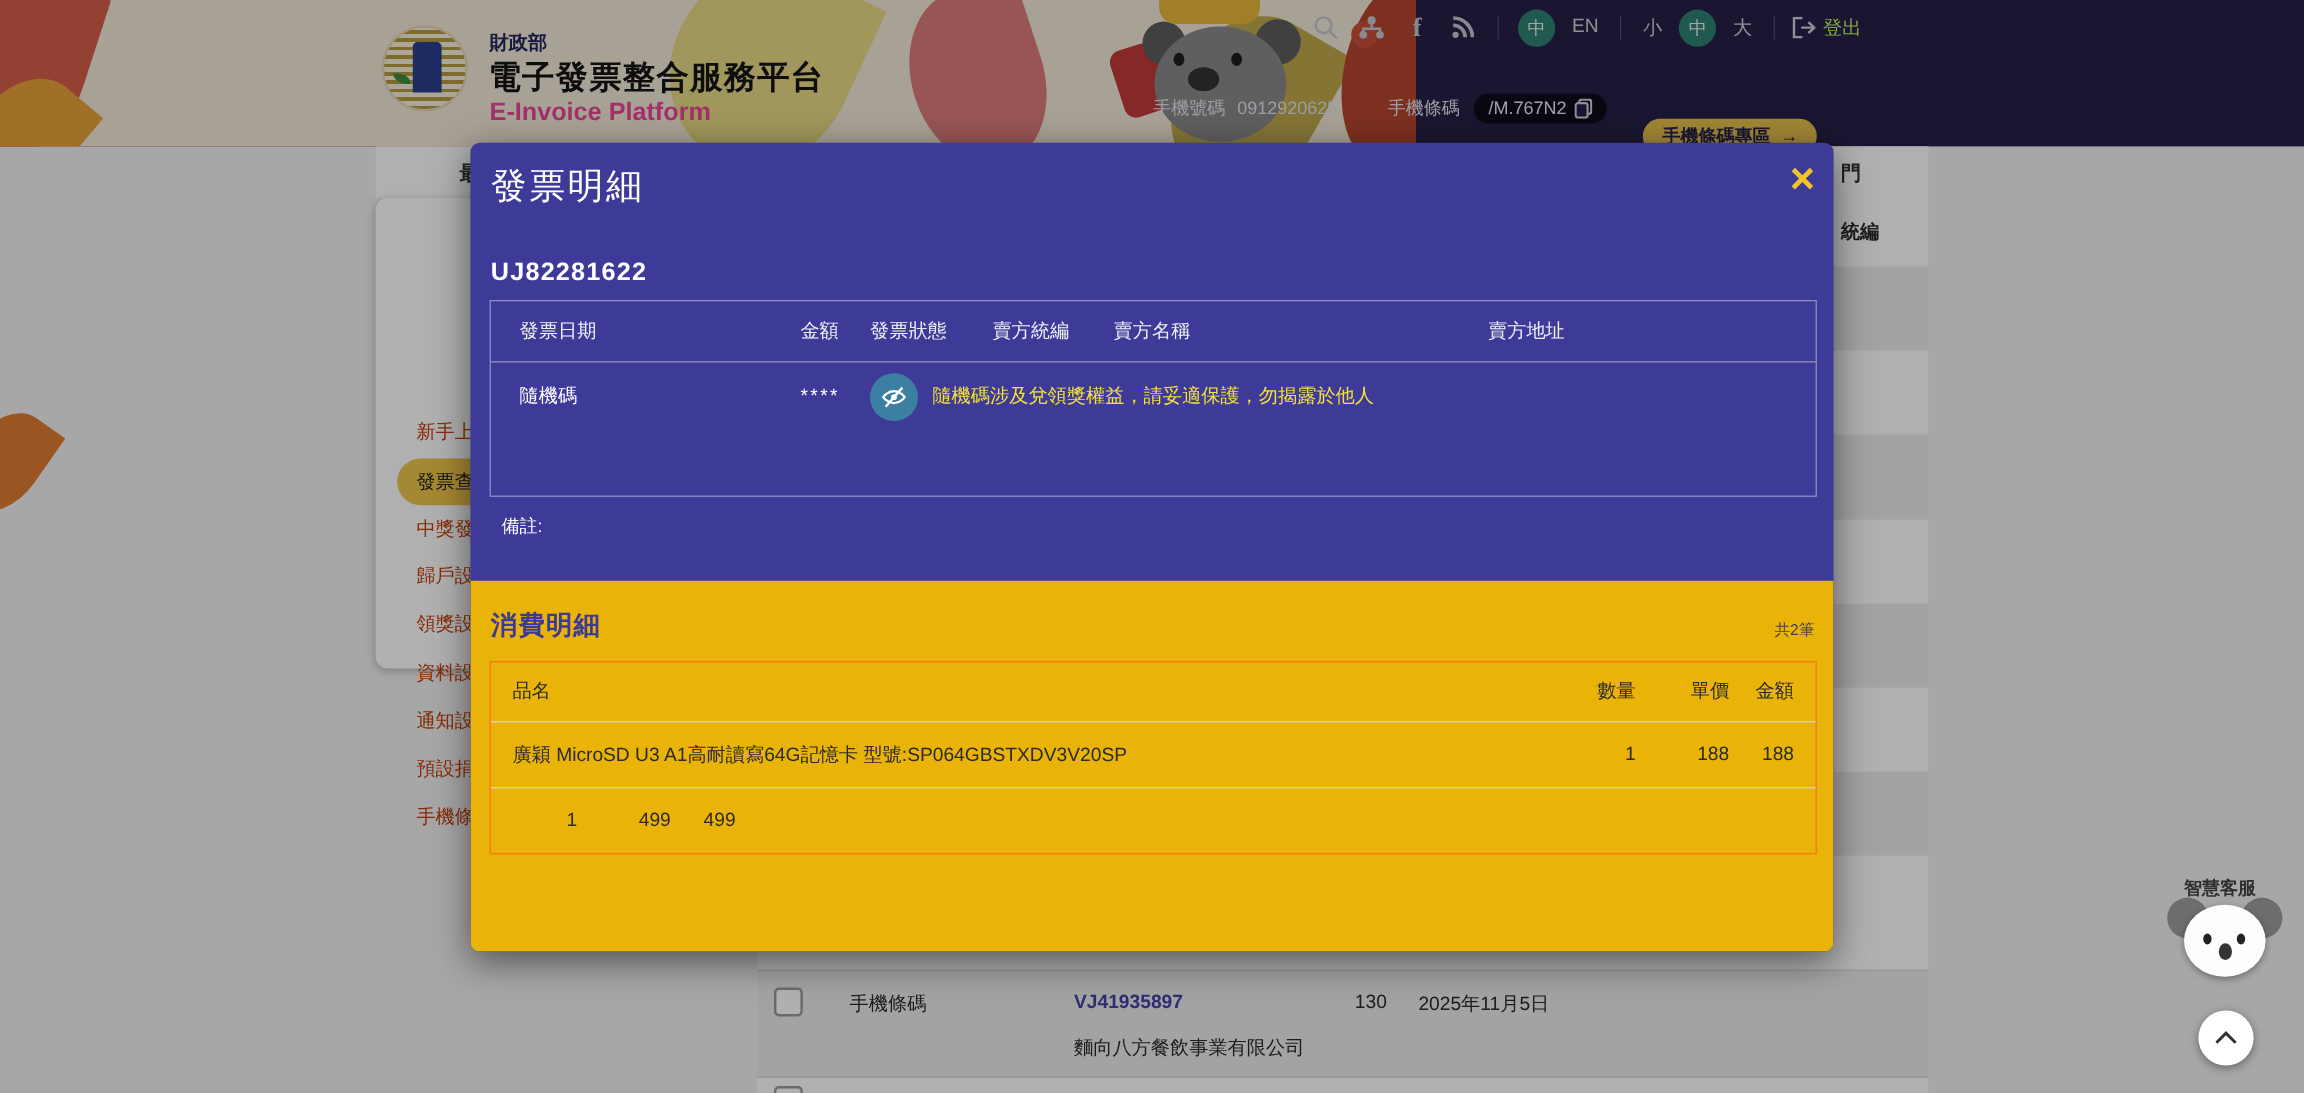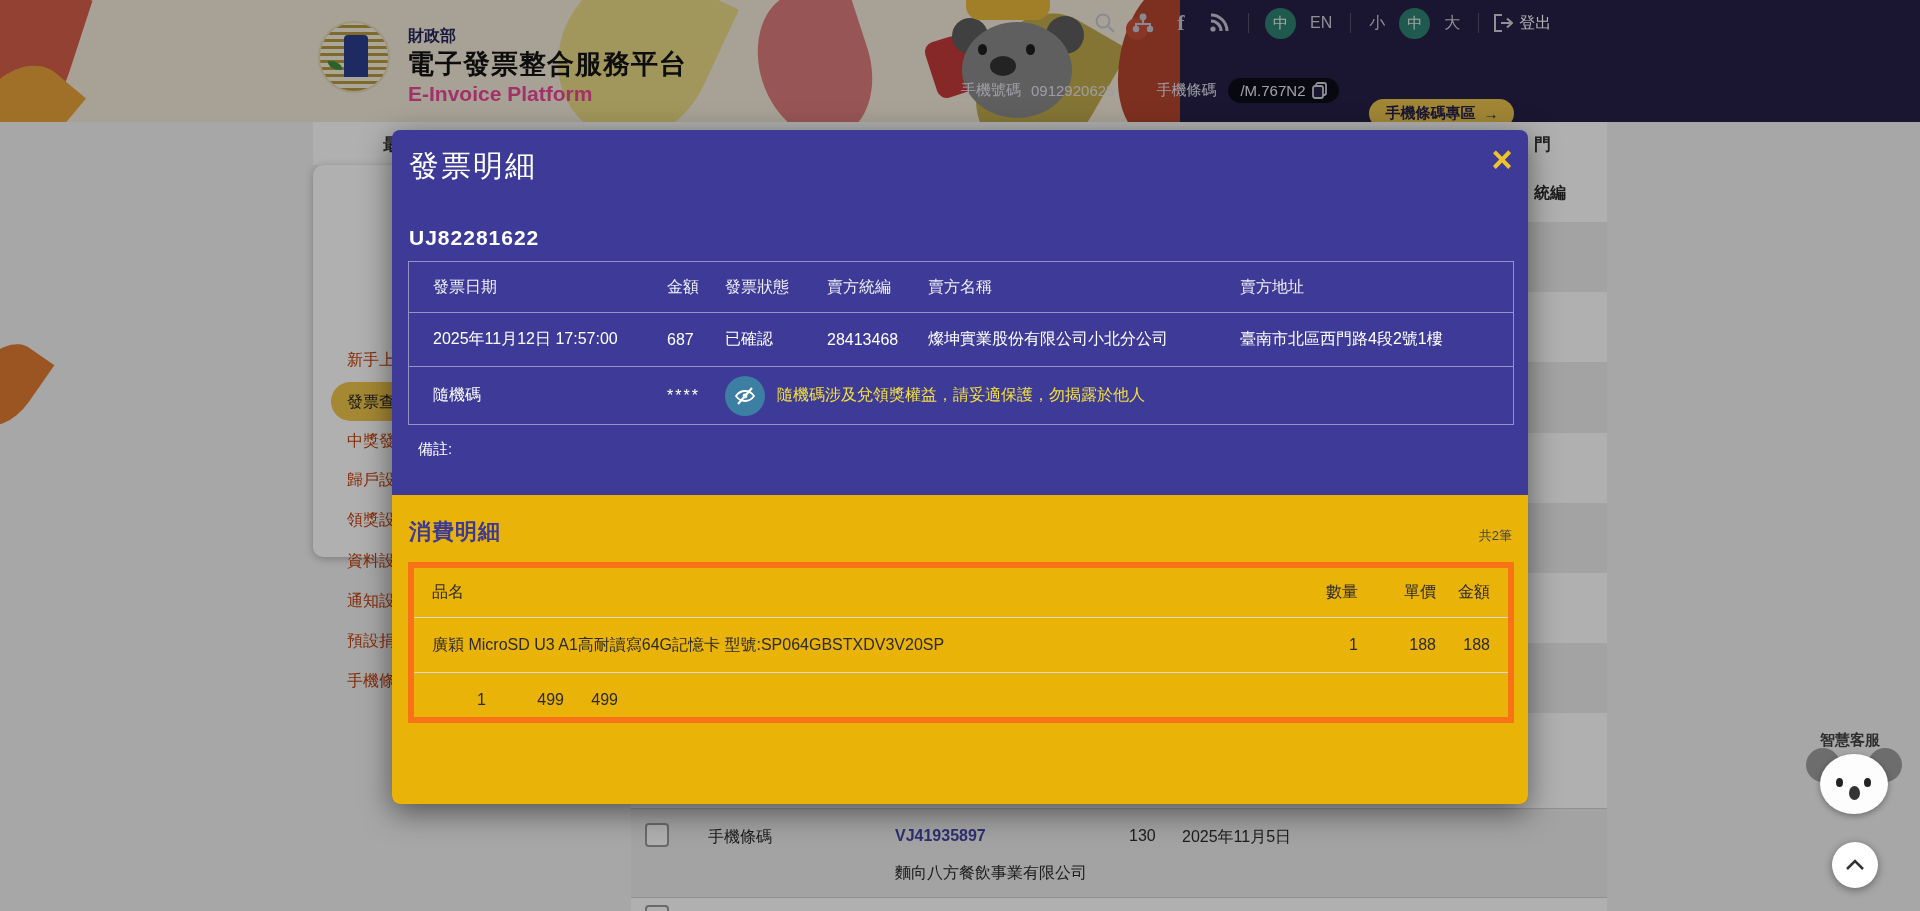--- a/index.html
+++ b/index.html
@@ -15,59 +15,59 @@
   .logo-tower{position:absolute;left:24px;top:12px;width:24px;height:42px;background:#2c3f8f;border-radius:4px 4px 0 0;}
   .logo-leaf{position:absolute;left:8px;top:38px;width:14px;height:9px;background:#3f8f3f;border-radius:0 90% 0 90%;}
   .brand-ministry{position:absolute;left:408px;top:26px;font-size:16px;font-weight:bold;color:#24255c;}
   .brand-title{position:absolute;left:407px;top:46px;font-size:27px;font-weight:bold;color:#141414;letter-spacing:1px;}
   .brand-sub{position:absolute;left:408px;top:82px;font-size:21px;font-weight:bold;color:#ec4899;}
   .topicons{position:absolute;left:1086px;top:6px;height:34px;display:flex;align-items:center;color:#c7c7d2;}
   .ticon{width:38px;display:flex;justify-content:center;align-items:center;}
   .tsep{width:1px;height:20px;background:#55516e;margin:0 10px;}
   .lang-circle{width:31px;height:31px;border-radius:50%;background:#2f8271;color:#e9f2ee;display:flex;align-items:center;justify-content:center;font-size:15px;margin:0 6px;}
   .tlabel{font-size:16px;margin:0 8px;color:#cfcfda;}
-  .logout{display:flex;align-items:center;gap:6px;font-size:16px;color:#ffffff;margin-left:4px;}
+  .logout{display:flex;align-items:center;gap:6px;font-size:16px;color:#bef264;margin-left:4px;}
   .userrow{position:absolute;left:961px;color:#e3e3ee;font-size:15px;display:flex;align-items:center;white-space:nowrap;}
   .pill-dark{background:#0d0d1a;border-radius:15px;padding:4px 12px;display:flex;align-items:center;gap:7px;color:#e8e8f2;}
   .btn-gold{background:#e8c24d;border-radius:16px;padding:5px 16px;display:flex;align-items:center;gap:8px;color:#262148;font-weight:bold;font-size:15px;margin-top:47px;}
   .navstrip{position:absolute;left:313px;top:122px;width:1294px;height:43px;background:#ffffff;}
   .navitem{position:absolute;top:11px;font-size:17px;font-weight:bold;color:#333;}
   .sidebar-card{position:absolute;left:313px;top:165px;width:285px;height:392px;background:#fff;border-radius:10px;box-shadow:0 2px 8px rgba(0,0,0,.25);}
   .sideitem{position:absolute;left:34px;font-size:16px;color:#c2410c;white-space:nowrap;}
   .side-active{position:absolute;left:18px;top:217px;width:160px;height:39px;border-radius:20px;background:#f0c64a;}
   .mainpanel{position:absolute;left:631px;top:165px;width:976px;height:746px;background:#fff;}
   .stripe{position:absolute;left:0;width:976px;background:#ececec;}
   .bt-row-line{position:absolute;left:0;width:976px;height:1px;background:#d2d2d2;}
   .checkbox{position:absolute;width:24px;height:24px;background:#fff;border:2px solid #9a9a9a;border-radius:4px;}
   .btxt{position:absolute;font-size:16px;color:#2b2b2b;white-space:nowrap;}
   .blink{position:absolute;font-size:16px;font-weight:bold;color:#4343a5;white-space:nowrap;}
 
   
   .overlay{position:absolute;left:0;top:0;width:1920px;height:911px;background:rgba(0,0,0,0.31);}
 
   
   .modal{position:absolute;left:392px;top:119px;width:1136px;height:674px;border-radius:8px;overflow:hidden;
-    background:#3e3b98;box-shadow:0 8px 30px rgba(0,0,0,.5);margin-top:11px;}
+    background:#3e3b98;box-shadow:0 8px 30px rgba(0,0,0,.5);}
   .m-title{position:absolute;left:17px;top:16px;font-size:30px;color:#fff;letter-spacing:2px;}
   .m-close{position:absolute;left:1090px;top:10px;width:40px;height:40px;display:flex;align-items:center;justify-content:center;
     color:#eec42a;font-size:36px;font-weight:bold;line-height:1;cursor:pointer;}
   .m-invno{position:absolute;left:17px;top:96px;font-size:21px;font-weight:bold;color:#fff;letter-spacing:1px;}
   .infobox{position:absolute;left:16px;top:131px;width:1106px;height:164px;border:1px solid rgba(255,255,255,.45);}
   .irow{display:flex;align-items:center;padding:0 24px;color:#fff;font-size:16px;}
   .irow.hd{height:50px;color:rgba(255,255,255,.92);}
   .irow.dt{height:54px;border-top:1px solid rgba(255,255,255,.45);}
   .irow.rnd{height:58px;border-top:1px solid rgba(255,255,255,.45);}
   .c1{width:234px;}.c2{width:58px;}.c3{width:102px;}.c4{width:101px;}.c5{width:312px;}.c6{flex:1;}
   .eye-circ{width:40px;height:40px;border-radius:50%;background:#3d7fa3;display:flex;align-items:center;justify-content:center;margin:0 12px 0 14px;}
   .warn{color:#f3e03c;font-size:16px;}
   .m-note{position:absolute;left:26px;top:310px;font-size:15px;color:#fff;}
   .whitesec{position:absolute;left:0;top:365px;width:1136px;height:309px;background:#eab308;}
   .d-title{position:absolute;left:17px;top:22px;font-size:22px;font-weight:bold;color:#3d3a96;letter-spacing:1px;}
   .d-count{position:absolute;right:16px;top:32px;font-size:13px;color:#444;}
-  .itemsbox{position:absolute;left:16px;top:67px;width:1106px;height:161px;border:6px solid #f97316;}
+  .itemsbox{position:absolute;left:16px;top:67px;width:1106px;height:161px;border:1px solid #f97316;}
   .drow{display:flex;align-items:center;font-size:16px;color:#2b2b2b;}
   .drow.hd{height:49px;}
   .drow.r{border-top:1px solid #d8d8d8;height:55px;}
   .dc-name{flex:1;padding-left:18px;}
   .dc-qty{width:72px;text-align:right;}
   .dc-price{width:78px;text-align:right;}
   .dc-amt{width:72px;text-align:right;padding-right:18px;}
 
   
   .chatlbl{position:absolute;left:1820px;top:731px;font-size:15px;font-weight:bold;color:#2e2e2e;}
@@ -219,28 +219,20 @@
 
     <div class="infobox">
       <div class="irow hd">
         <div class="c1">發票日期</div>
         <div class="c2">金額</div>
         <div class="c3">發票狀態</div>
         <div class="c4">賣方統編</div>
         <div class="c5">賣方名稱</div>
         <div class="c6">賣方地址</div>
       </div>
-      <div class="irow dt">
-        <div class="c1">2025年11月12日 17:57:00</div>
-        <div class="c2">687</div>
-        <div class="c3">已確認</div>
-        <div class="c4">28413468</div>
-        <div class="c5">燦坤實業股份有限公司小北分公司</div>
-        <div class="c6">臺南市北區西門路4段2號1樓</div>
-      </div>
       <div class="irow rnd">
         <div class="c1">隨機碼</div>
         <div style="width:44px;letter-spacing:2px;">****</div>
         <div class="eye-circ">
           <svg width="22" height="20" viewBox="0 0 22 20">
               <path d="M2 10s3.5-5 9-5 9 5 9 5-3.5 5-9 5-9-5-9-5z" fill="none" stroke="#fff" stroke-width="1.8"></path>
               <circle cx="11" cy="10" r="2.4" fill="#fff"></circle>
               <line x1="4" y1="18" x2="18" y2="2" stroke="#fff" stroke-width="2"></line>
             </svg>
         </div>

